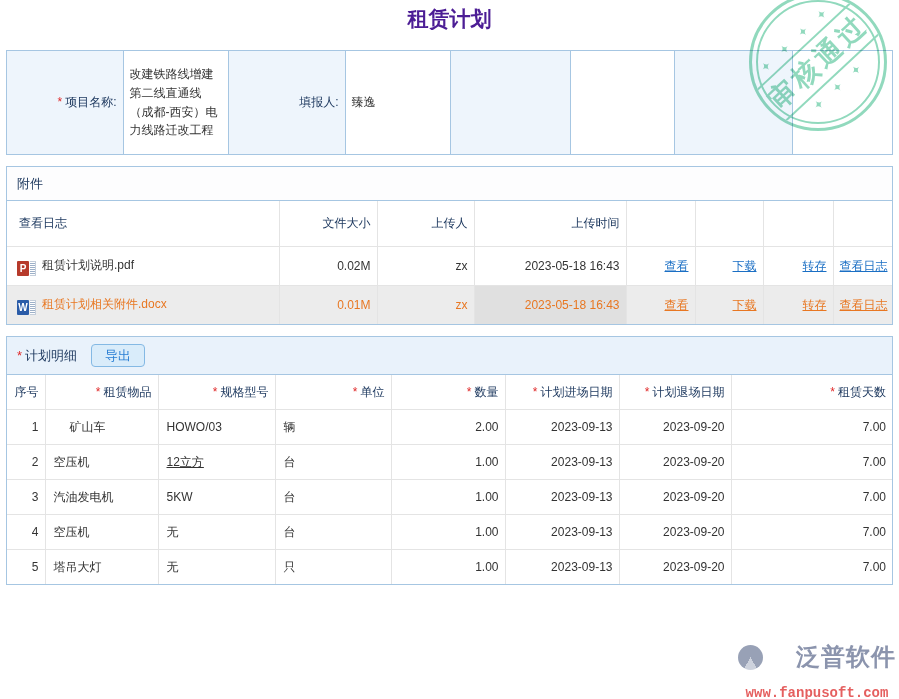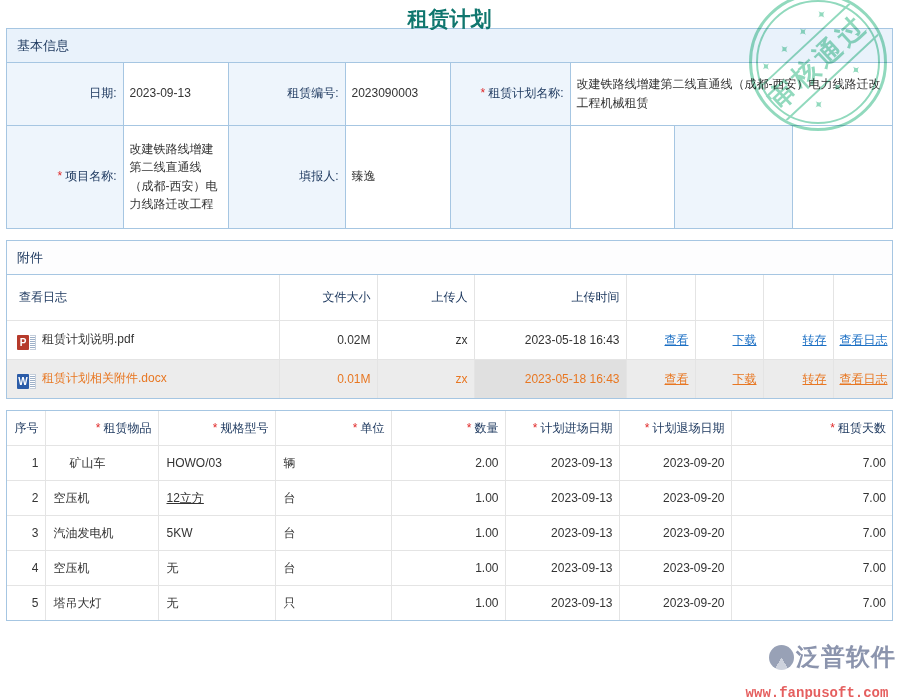--- a/index.html
+++ b/index.html
@@ -23,22 +23,22 @@
   }
   html,body{margin:0;padding:0;}
   body{
     width:899px;height:699px;overflow:hidden;position:relative;
     background:#ffffff;
     font-family:"Liberation Sans","DejaVu Sans",sans-serif;
     color:var(--text);
   }
   .page{padding:0 6px;}
   h1.title{
-    margin:0;padding-top:5px;height:28px;box-sizing:border-box;
-    text-align:center;font-size:21px;font-weight:700;color:#0f766e;
+    margin:0;padding-top:5px;height:50px;box-sizing:border-box;
+    text-align:center;font-size:21px;font-weight:700;color:#4c1d95;
   }
   section{border:1px solid var(--border-blue);margin-bottom:11px;background:#fff;}
   .band{
     height:33px;line-height:33px;padding:0 10px;
     font-size:13px;color:var(--navy);
     background:var(--band-bg);
     border-bottom:1px solid var(--border-blue);
   }
   .band.white{background:#fdfdfe;}
   .band.tall{height:37px;line-height:37px;}
@@ -121,60 +121,51 @@
     color:var(--stamp-green);font-size:27px;font-weight:700;letter-spacing:4px;
     padding:2px 0;
   }
   .stamp-stars{color:var(--stamp-green);font-size:12px;letter-spacing:6px;line-height:1;margin:4px 0;}
 
   
   .watermark{
     position:absolute;left:738px;top:641px;width:158px;
     text-align:center;mix-blend-mode:multiply;z-index:5;pointer-events:none;
   }
-  .wm-row{display:flex;align-items:center;justify-content:flex-end;}
+  .wm-row{display:flex;align-items:center;justify-content:space-between;}
   .wm-logo{
     width:25px;height:25px;border-radius:50%;flex:0 0 25px;margin-right:2px;
     background:conic-gradient(from 210deg,#98a1b6 0 300deg,#cdd2dd 300deg 360deg);
   }
   .wm-brand{font-size:24px;font-weight:700;color:var(--wm-gray);letter-spacing:1px;white-space:nowrap;}
   .wm-url{
     font-size:14px;font-weight:700;color:var(--wm-red);margin-top:12px;
     font-family:Liberation Mono, monospace;white-space:nowrap;
   }
 </style>
 </head>
 <body>
 
 <div class="page">
 
   <h1 class="title">租赁计划</h1>
 
   <section>
-    <div class="band">基本信息</div>
     <table class="binfo">
       <colgroup>
         <col style="width:116px">
           <col style="width:105px">
           <col style="width:117px">
           <col style="width:105px">
         <col style="width:120px">
           <col style="width:104px">
           <col style="width:118px">
           <col>
       </colgroup>
       <tbody>
-        <tr style="height:62px">
-          <td class="lbl"><span>日期:</span></td>
-          <td class="val">2023-09-13</td>
-          <td class="lbl"><span>租赁编号:</span></td>
-          <td class="val">2023090003</td>
-          <td class="lbl"><span class="req">*</span><span>租赁计划名称:</span></td>
-          <td class="val" colspan="3">改建铁路线增建第二线直通线（成都-西安）电力线路迁改工程机械租赁</td>
-        </tr>
         <tr style="height:103px">
           <td class="lbl"><span class="req">*</span><span>项目名称:</span></td>
           <td class="val">改建铁路线增建第二线直通线（成都-西安）电力线路迁改工程</td>
           <td class="lbl"><span>填报人:</span></td>
           <td class="val">臻逸</td>
           <td class="lbl"></td>
           <td class="val"></td>
           <td class="lbl"></td>
           <td class="val"></td>
         </tr>
@@ -232,20 +223,23 @@
             <td class="c"><a class="lnk">查看</a></td>
             <td class="c"><a class="lnk">下载</a></td>
             <td class="c"><a class="lnk">转存</a></td>
             <td class="c"><a class="lnk">查看日志</a></td>
           </tr>
         </tbody>
     </table>
   </section>
 
   <section style="margin-bottom:0;">
+    <div class="band tall">
+      <span class="req">*</span><span>计划明细</span><button class="export-btn">导出</button>
+    </div>
     <table class="grid det">
       <colgroup>
         <col style="width:38px">
           <col style="width:113px">
           <col style="width:117px">
           <col style="width:116px">
         <col style="width:114px">
           <col style="width:114px">
           <col style="width:112px">
           <col>

